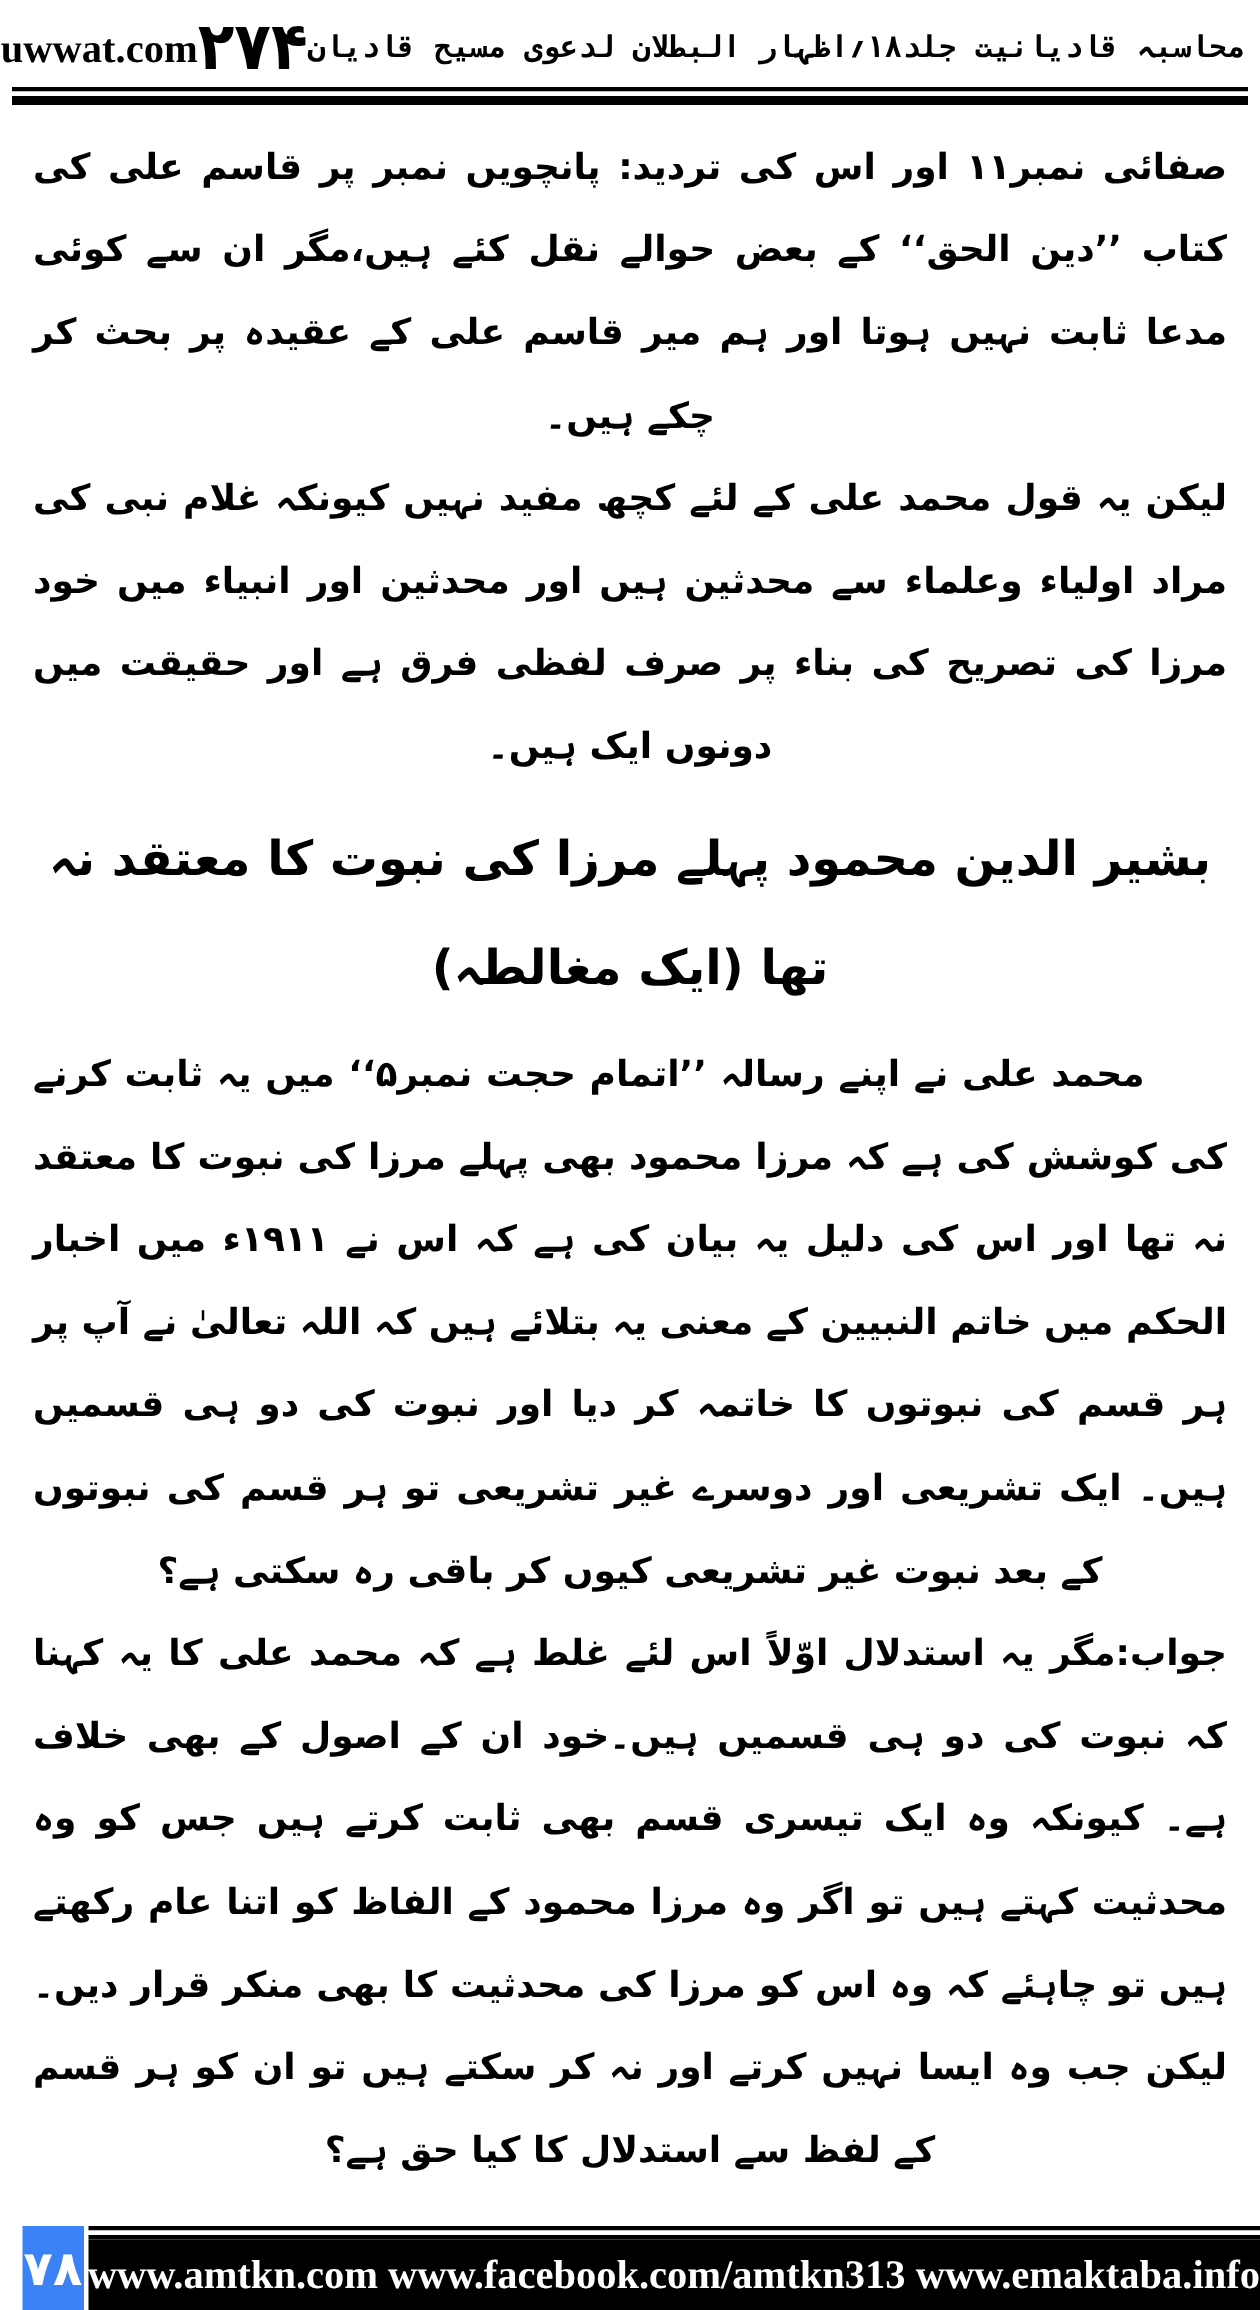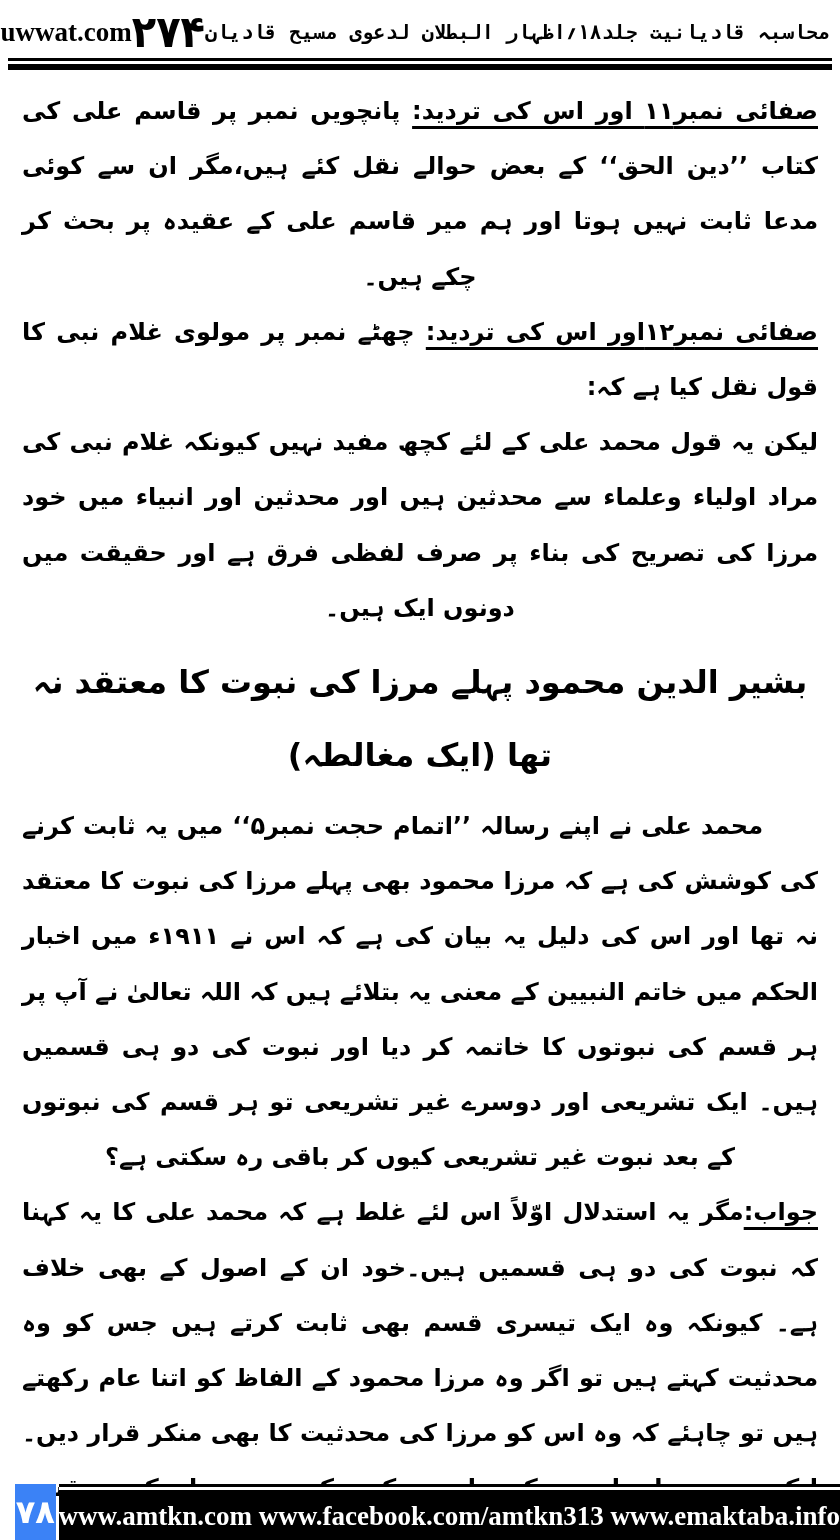--- a/index.html
+++ b/index.html
@@ -33,21 +33,20 @@
   
   .body{
     padding:14px 22px 0 22px;
     font-size:24px;font-weight:bold;line-height:2.3;
     text-align:justify;
   }
   .para{margin:0;}
   .para.center-last{text-align-last:center;}
   .para.indent{text-indent:55px;}
   .uheading{
-    text-decoration:underline;
     text-decoration-thickness:2.5px;
     text-underline-offset:7px;
   }
   .quote-line{text-align:center;text-align-last:center;margin:0;}
   .citation{
     text-align:left;text-align-last:left;font-size:22px;margin:0;
   }
   .section-heading{
     text-align:center;text-align-last:center;
     font-size:32px;font-weight:bold;margin:10px 0 6px 0;
@@ -88,21 +87,20 @@
   <div class="rules">
     <div class="rule-thin"></div>
     <div class="rule-gap"></div>
     <div class="rule-thick"></div>
   </div>
 
   <div class="body">
 
     <p class="para center-last"><span class="uheading">صفائی نمبر۱۱ اور اس کی تردید:</span><span> پانچویں نمبر پر قاسم علی کی کتاب ’’دین الحق‘‘ کے بعض حوالے نقل کئے ہیں،مگر ان سے کوئی مدعا ثابت نہیں ہوتا اور ہم میر قاسم علی کے عقیدہ پر بحث کر چکے ہیں۔</span></p>
 
-    <p class="para"><span class="uheading">صفائی نمبر۱۲اور اس کی تردید:</span><span> چھٹے نمبر پر مولوی غلام نبی کا قول نقل کیا ہے کہ:</span></p>
 
 
 
     <p class="para center-last">لیکن یہ قول محمد علی کے لئے کچھ مفید نہیں کیونکہ غلام نبی کی مراد اولیاء وعلماء سے محدثین ہیں اور محدثین اور انبیاء میں خود مرزا کی تصریح کی بناء پر صرف لفظی فرق ہے اور حقیقت میں دونوں ایک ہیں۔</p>
 
     <p class="section-heading">بشیر الدین محمود پہلے مرزا کی نبوت کا معتقد نہ تھا (ایک مغالطہ)</p>
 
     <p class="para indent center-last">محمد علی نے اپنے رسالہ ’’اتمام حجت نمبر۵‘‘ میں یہ ثابت کرنے کی کوشش کی ہے کہ مرزا محمود بھی پہلے مرزا کی نبوت کا معتقد نہ تھا اور اس کی دلیل یہ بیان کی ہے کہ اس نے ۱۹۱۱ء میں اخبار الحکم میں خاتم النبیین کے معنی یہ بتلائے ہیں کہ اللہ تعالیٰ نے آپ پر ہر قسم کی نبوتوں کا خاتمہ کر دیا اور نبوت کی دو ہی قسمیں ہیں۔ ایک تشریعی اور دوسرے غیر تشریعی تو ہر قسم کی نبوتوں کے بعد نبوت غیر تشریعی کیوں کر باقی رہ سکتی ہے؟</p>
 
     <p class="para center-last"><span class="uheading">جواب:</span><span>مگر یہ استدلال اوّلاً اس لئے غلط ہے کہ محمد علی کا یہ کہنا کہ نبوت کی دو ہی قسمیں ہیں۔خود ان کے اصول کے بھی خلاف ہے۔ کیونکہ وہ ایک تیسری قسم بھی ثابت کرتے ہیں جس کو وہ محدثیت کہتے ہیں تو اگر وہ مرزا محمود کے الفاظ کو اتنا عام رکھتے ہیں تو چاہئے کہ وہ اس کو مرزا کی محدثیت کا بھی منکر قرار دیں۔لیکن جب وہ ایسا نہیں کرتے اور نہ کر سکتے ہیں تو ان کو ہر قسم کے لفظ سے استدلال کا کیا حق ہے؟</span></p>

